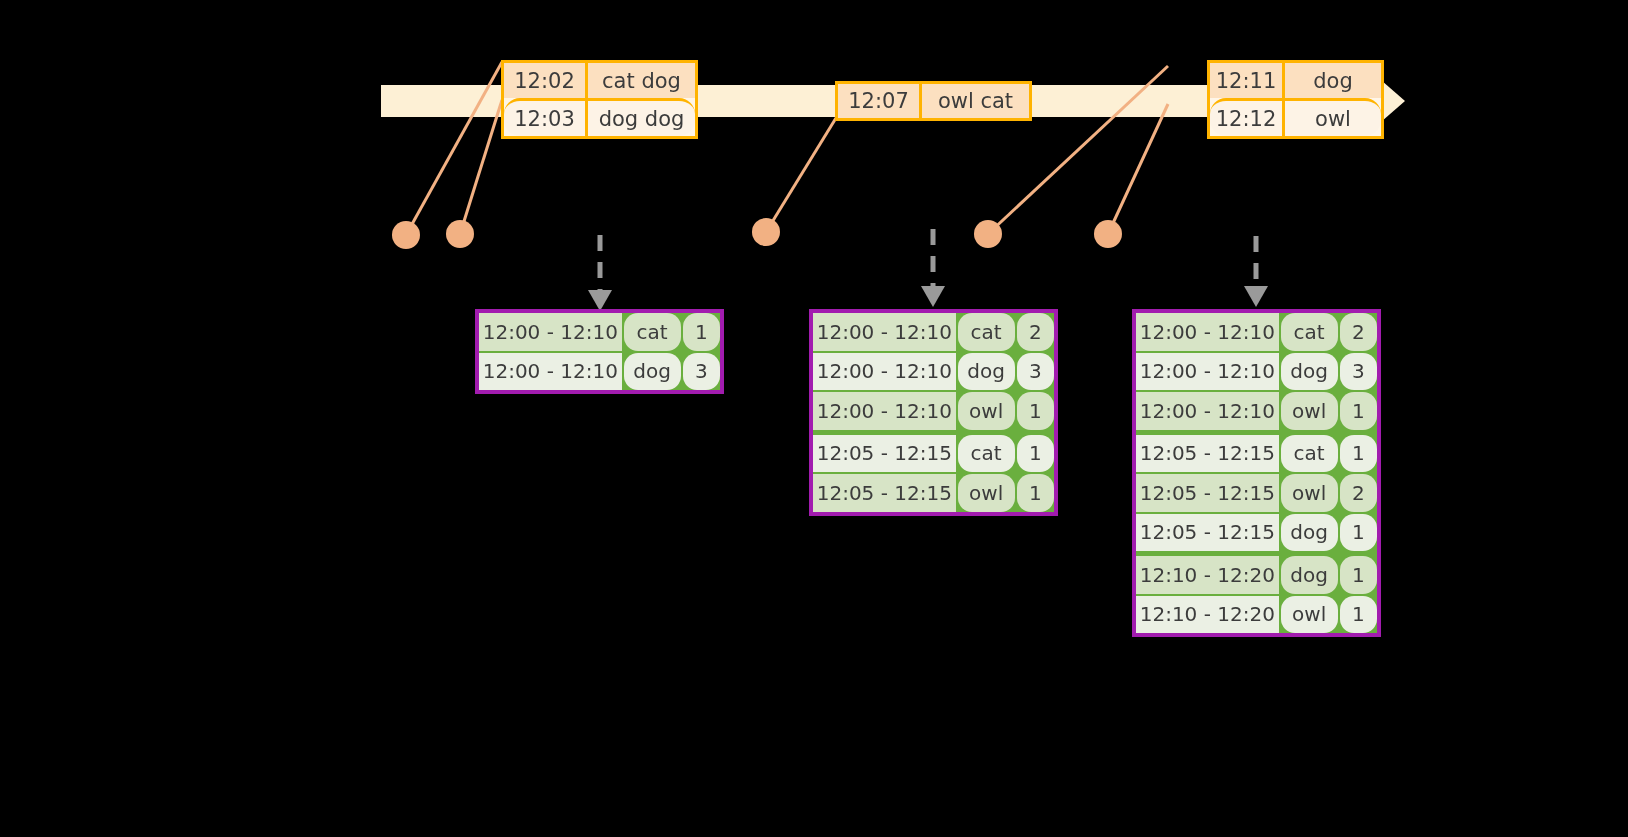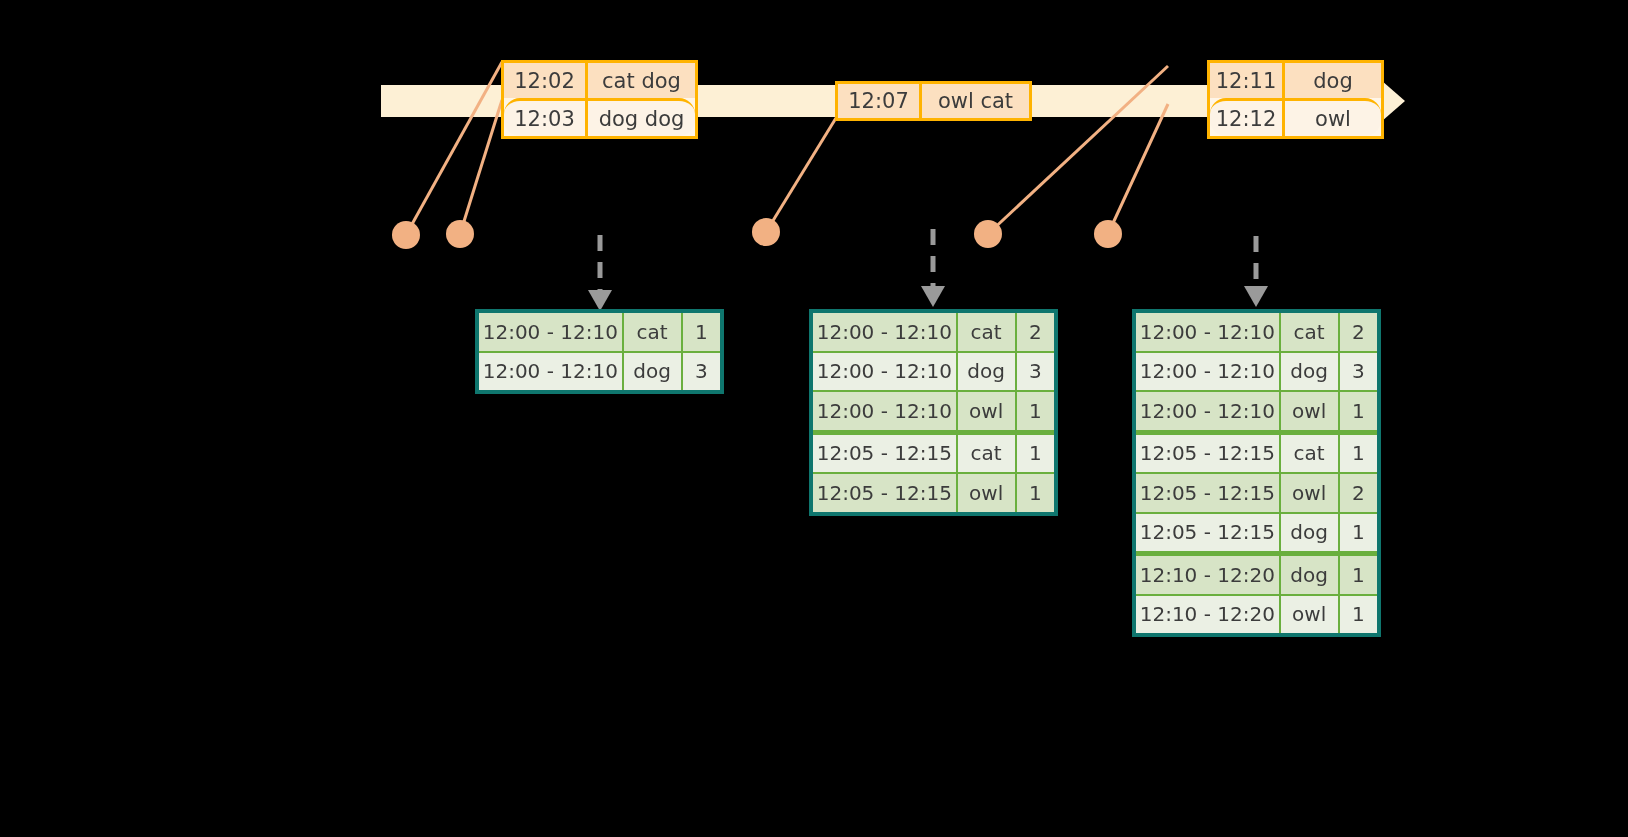--- a/index.html
+++ b/index.html
@@ -66,21 +66,21 @@
     justify-content: center;
     flex: 1 1 auto;
     font-size: 21px;
     box-sizing: border-box;
     color: #3c3c3c;
   }
 
   
   .result-table {
     position: absolute;
-    border: 4px solid #0f766e;
+    border: 4px solid #a21caf;
     box-sizing: border-box;
     background: #6AAF3E;
     display: flex;
     flex-direction: column;
     z-index: 5;
   }
   .res-row {
     display: flex;
     align-items: stretch;
     height: 37.5px;
@@ -90,21 +90,21 @@
   .res-row + .res-row { margin-top: 2px; }
   .res-row.group-start { margin-top: 5px; }
   .cell {
     display: flex;
     align-items: center;
     justify-content: center;
     font-size: 20px;
     color: #3c3c3c;
     box-sizing: border-box;
   }
-  .cell + .cell { margin-left: 2px; }
+  .cell + .cell { margin-left: 2px; border-radius: 14px; }
   .c-range { width: 145px; }
   .c-word  { width: 58px; }
   .c-count { width: 38px; }
 
   .dot {
     position: absolute;
     width: 28px;
     height: 28px;
     border-radius: 50%;
     background: #F2B183;

